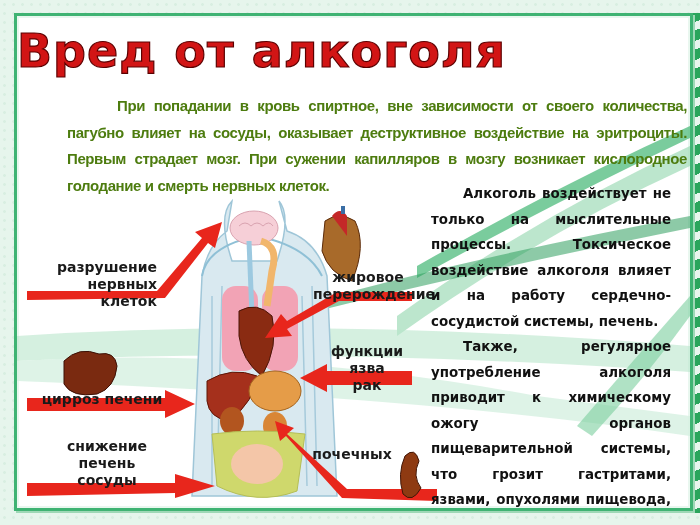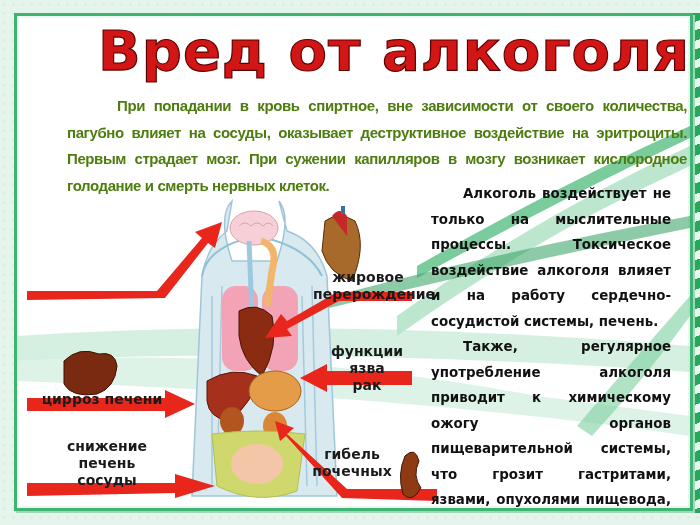--- a/index.html
+++ b/index.html
@@ -1,20 +1,20 @@
 <!DOCTYPE html>
 <html><head>
 <meta charset="utf-8">
 <style>
   html,body{margin:0;padding:0;}
   body{width:700px;height:525px;overflow:hidden;position:relative;background:#e6f5ec;font-family:"Liberation Sans","DejaVu Sans",sans-serif;}
   .bgdots{position:absolute;inset:0;background:radial-gradient(circle,#cfe9d9 1.2px,transparent 1.6px) 0 0/9px 9px;opacity:.6;}
   .frame{position:absolute;left:14px;top:13px;width:673px;height:492px;background:#fff;border:3px solid #3fb373;box-shadow:inset 0 0 0 2px #e9f7ef, 2px 2px 0 #9ed8b6;overflow:hidden;}
   .rightstripe{position:absolute;left:690px;top:13px;width:10px;height:500px;background:repeating-linear-gradient(160deg,#2aa55c 0 10px,#e8f6ee 10px 18px);}
-  .title{position:absolute;left:0;width:100%;top:4px;text-align:right;font-size:56px;font-weight:bold;color:#d21515;letter-spacing:1px;
+  .title{position:absolute;left:0;width:100%;top:4px;text-align:left;font-size:46px;font-weight:bold;color:#d21515;letter-spacing:1px;
      -webkit-text-stroke:1.2px #5a0000;font-family:"DejaVu Sans","Liberation Sans",sans-serif;line-height:62px;}
   .intro{position:absolute;left:50px;top:77px;width:620px;font-size:15px;line-height:26.5px;color:#4d7c0f;text-align:justify;text-indent:50px;font-weight:bold;letter-spacing:-0.4px;font-family:"Liberation Sans",sans-serif;}
   .rtext{position:absolute;left:428px;top:178px;width:240px;font-size:15px;line-height:25.5px;color:#111;text-align:justify;font-weight:bold;font-family:"DejaVu Sans",sans-serif;font-size:13.4px;}
   .rtext p{margin:0;text-indent:32px;}
   .lbl{position:absolute;font-weight:bold;color:#1a1a1a;font-size:14px;line-height:17px;text-align:center;font-family:"DejaVu Sans",sans-serif;}
   .lbl.r{text-align:right;}
   svg{position:absolute;left:0;top:0;}
 </style>
 </head>
 <body>
@@ -90,37 +90,40 @@
 
     <g>
       <path d="M 47 345 Q 62 330 82 338 Q 98 335 100 350 Q 98 372 80 378 Q 55 382 47 368 Z" fill="#7a2a10" stroke="#3c1005"></path>
     </g>
 
     <g>
       <path d="M 388 440 Q 398 430 402 445 Q 395 460 404 472 Q 395 488 386 478 Q 380 458 388 440 Z" fill="#8e3a12" stroke="#421505"></path>
     </g>
   </svg>
 
+  <div class="lbl r" style="left:20px;top:243px;width:120px;">
+    <div>разрушение</div>
+    <div>нервных клеток</div>
+  </div>
   <div class="lbl" style="left:296px;top:253px;width:110px;">
     <div>жировое</div>
     <div>перерождение</div>
   </div>
   <div class="lbl" style="left:310px;top:327px;width:80px;">
     <div>функции</div>
     <div>язва</div>
     <div>рак</div>
   </div>
   <div class="lbl" style="left:20px;top:375px;width:130px;">цирроз печени</div>
   <div class="lbl" style="left:40px;top:422px;width:100px;">
     <div>снижение</div>
     <div>печень</div>
     <div>сосуды</div>
   </div>
   <div class="lbl" style="left:290px;top:430px;width:90px;">
-    <div>гибель</div>
     <div>почечных</div>
   </div>
 
   <div class="rtext" style="left:414px;top:165px;">
     <p>Алкоголь воздействует не только на мыслительные процессы. Токсическое воздействие алкоголя влияет и на работу сердечно-сосудистой системы, печень.</p>
     <p>Также, регулярное употребление алкоголя приводит к химическому ожогу органов пищеварительной системы, что грозит гастритами, язвами, опухолями пищевода, желудка, кишечника.</p>
   </div>
 </div>
 
 </body></html>

